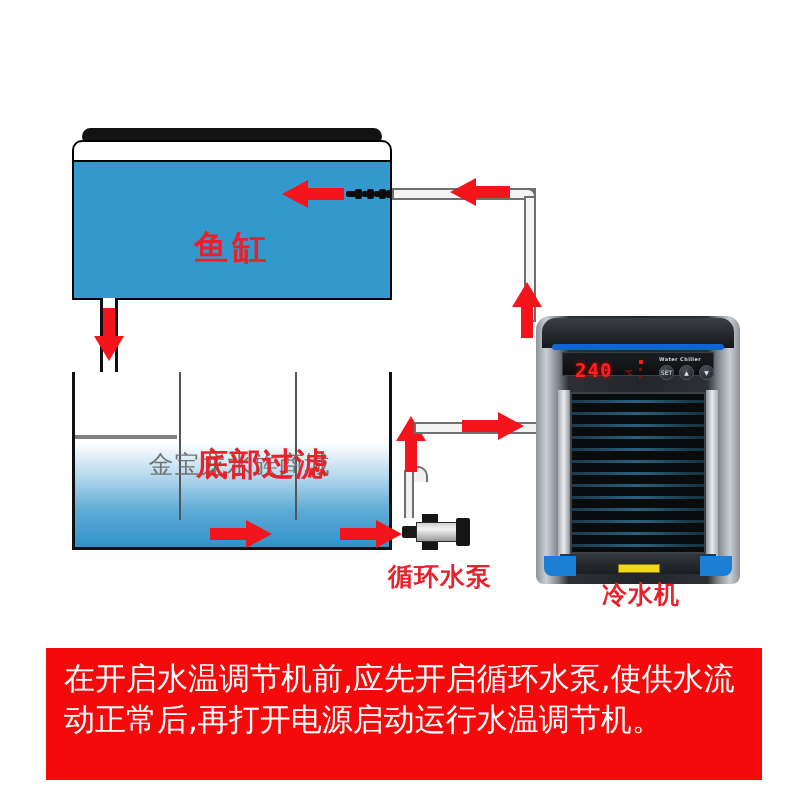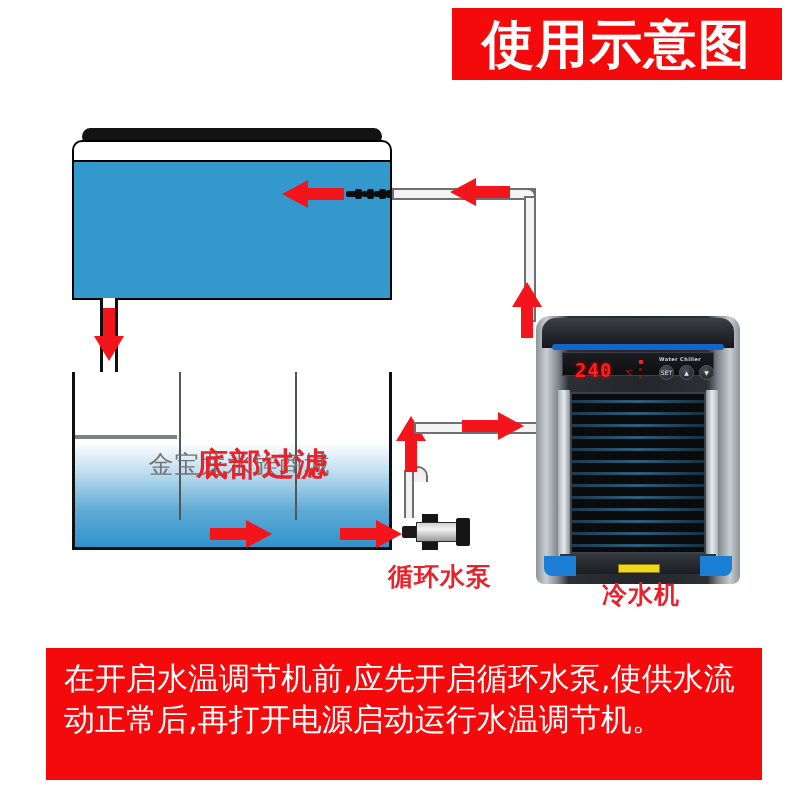--- a/index.html
+++ b/index.html
@@ -343,27 +343,25 @@
     line-height: 41px;
     letter-spacing: 0px;
     font-family: "DejaVu Sans", "Liberation Sans", sans-serif;
   }
 </style>
 </head>
 <body>
 
 <div id="stage">
 
-  <div class="title-banner">
-    <span class="title-text">使用示意图</span>
-  </div>
 
   <div class="tank-lid"></div>
   <div class="tank-rim"></div>
   <div class="tank-body"></div>
+  <div class="tank-label">鱼缸</div>
 
   <div class="nozzle">
     <div class="seg" style="left:0px;  top:3px;  width:10px; height:6px;"></div>
     <div class="seg" style="left:9px;  top:1px;  width:7px;  height:10px;"></div>
     <div class="seg" style="left:16px; top:3px;  width:6px;  height:6px;"></div>
     <div class="seg" style="left:21px; top:1px;  width:7px;  height:10px;"></div>
     <div class="seg" style="left:28px; top:3px;  width:6px;  height:6px;"></div>
     <div class="seg" style="left:33px; top:1px;  width:7px;  height:10px;"></div>
     <div class="seg" style="left:40px; top:2px;  width:12px; height:8px;"></div>
   </div>

